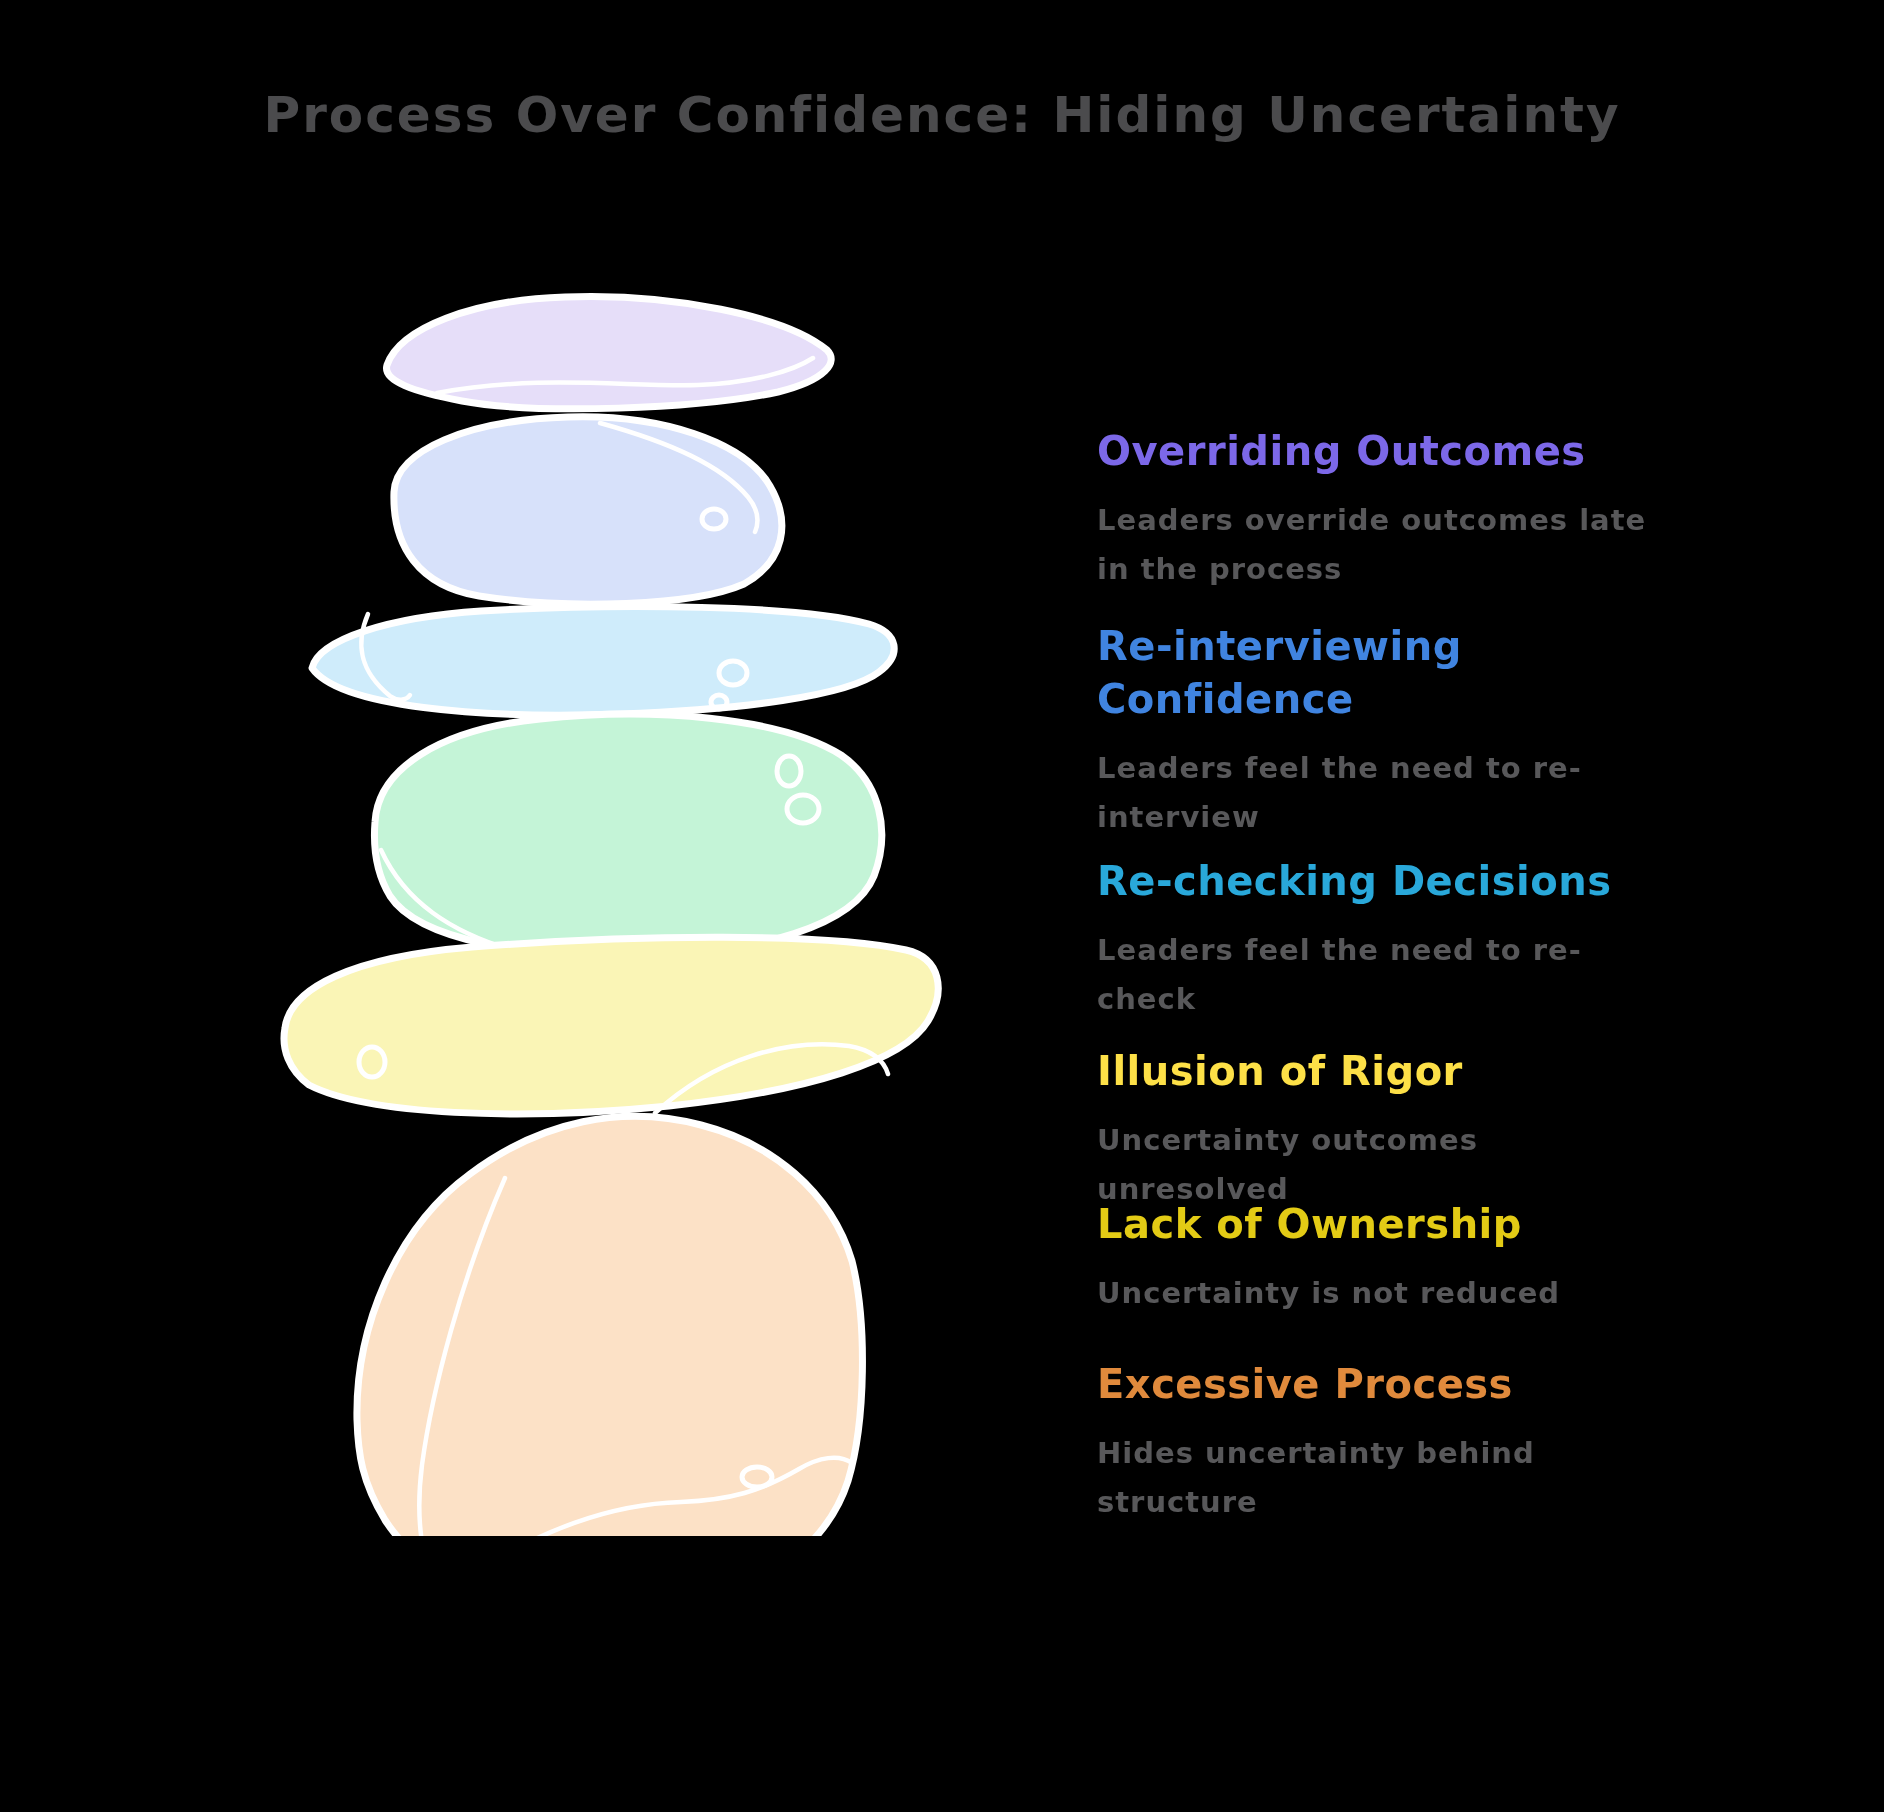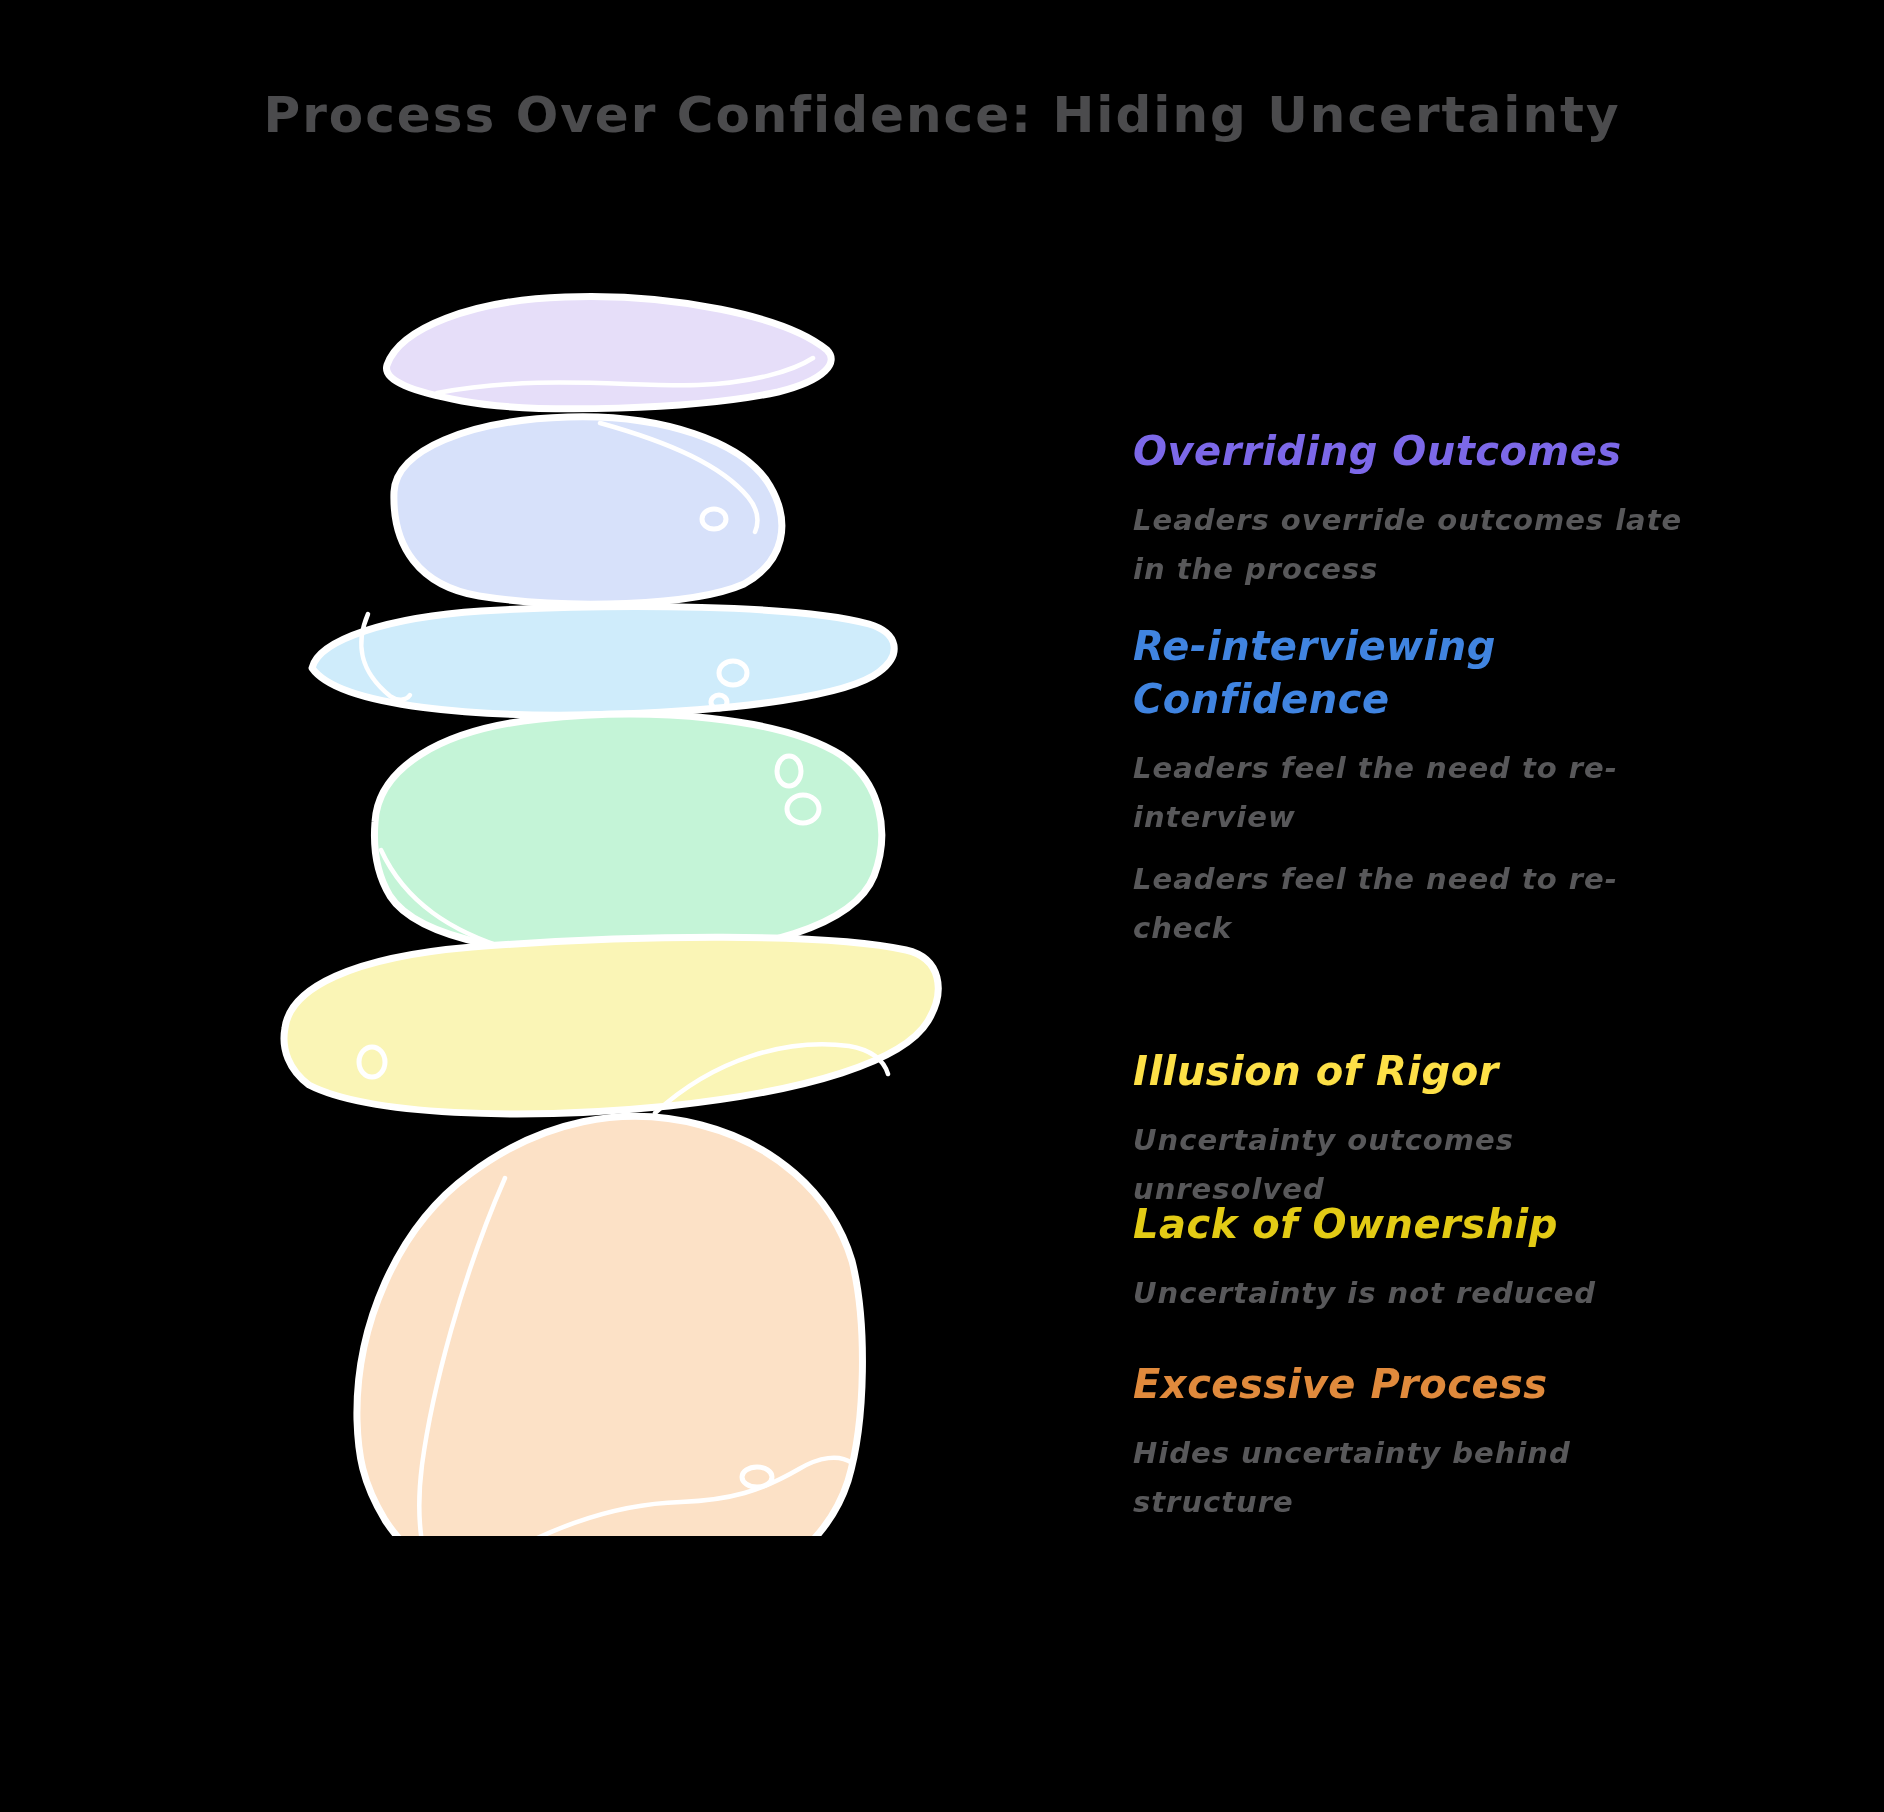--- a/index.html
+++ b/index.html
@@ -44,23 +44,22 @@
     stroke-width: 4.5;
     stroke-linecap: round;
   }
   .stone-bubble {
     fill: none;
     stroke: #ffffff;
     stroke-width: 5;
   }
   .legend {
     position: absolute;
-    left: 1133px;
+    left: 1097px;
     width: 560px;
-    font-style: italic;
   }
   .legend-heading {
     font-size: 40px;
     font-weight: bold;
     letter-spacing: 0.5px;
     line-height: 1.32;
     white-space: pre-line;
     margin: 0 0 18px 0;
   }
   .legend-desc {
@@ -134,20 +133,21 @@
   </div>
 
   <div class="legend block-2">
     <div class="legend-heading" style="color: rgb(64, 132, 224);">Re-interviewing
 Confidence</div>
     <div class="legend-desc">Leaders feel the need to re-
 interview</div>
   </div>
 
   <div class="legend block-3">
+    <div class="legend-heading" style="color: rgb(41, 168, 218);">Re-checking Decisions</div>
     <div class="legend-desc">Leaders feel the need to re-
 check</div>
   </div>
 
   <div class="legend block-4">
     <div class="legend-heading" style="color: #fde047;">Illusion of Rigor</div>
     <div class="legend-desc">Uncertainty outcomes unresolved</div>
   </div>
 
   <div class="legend block-6">

